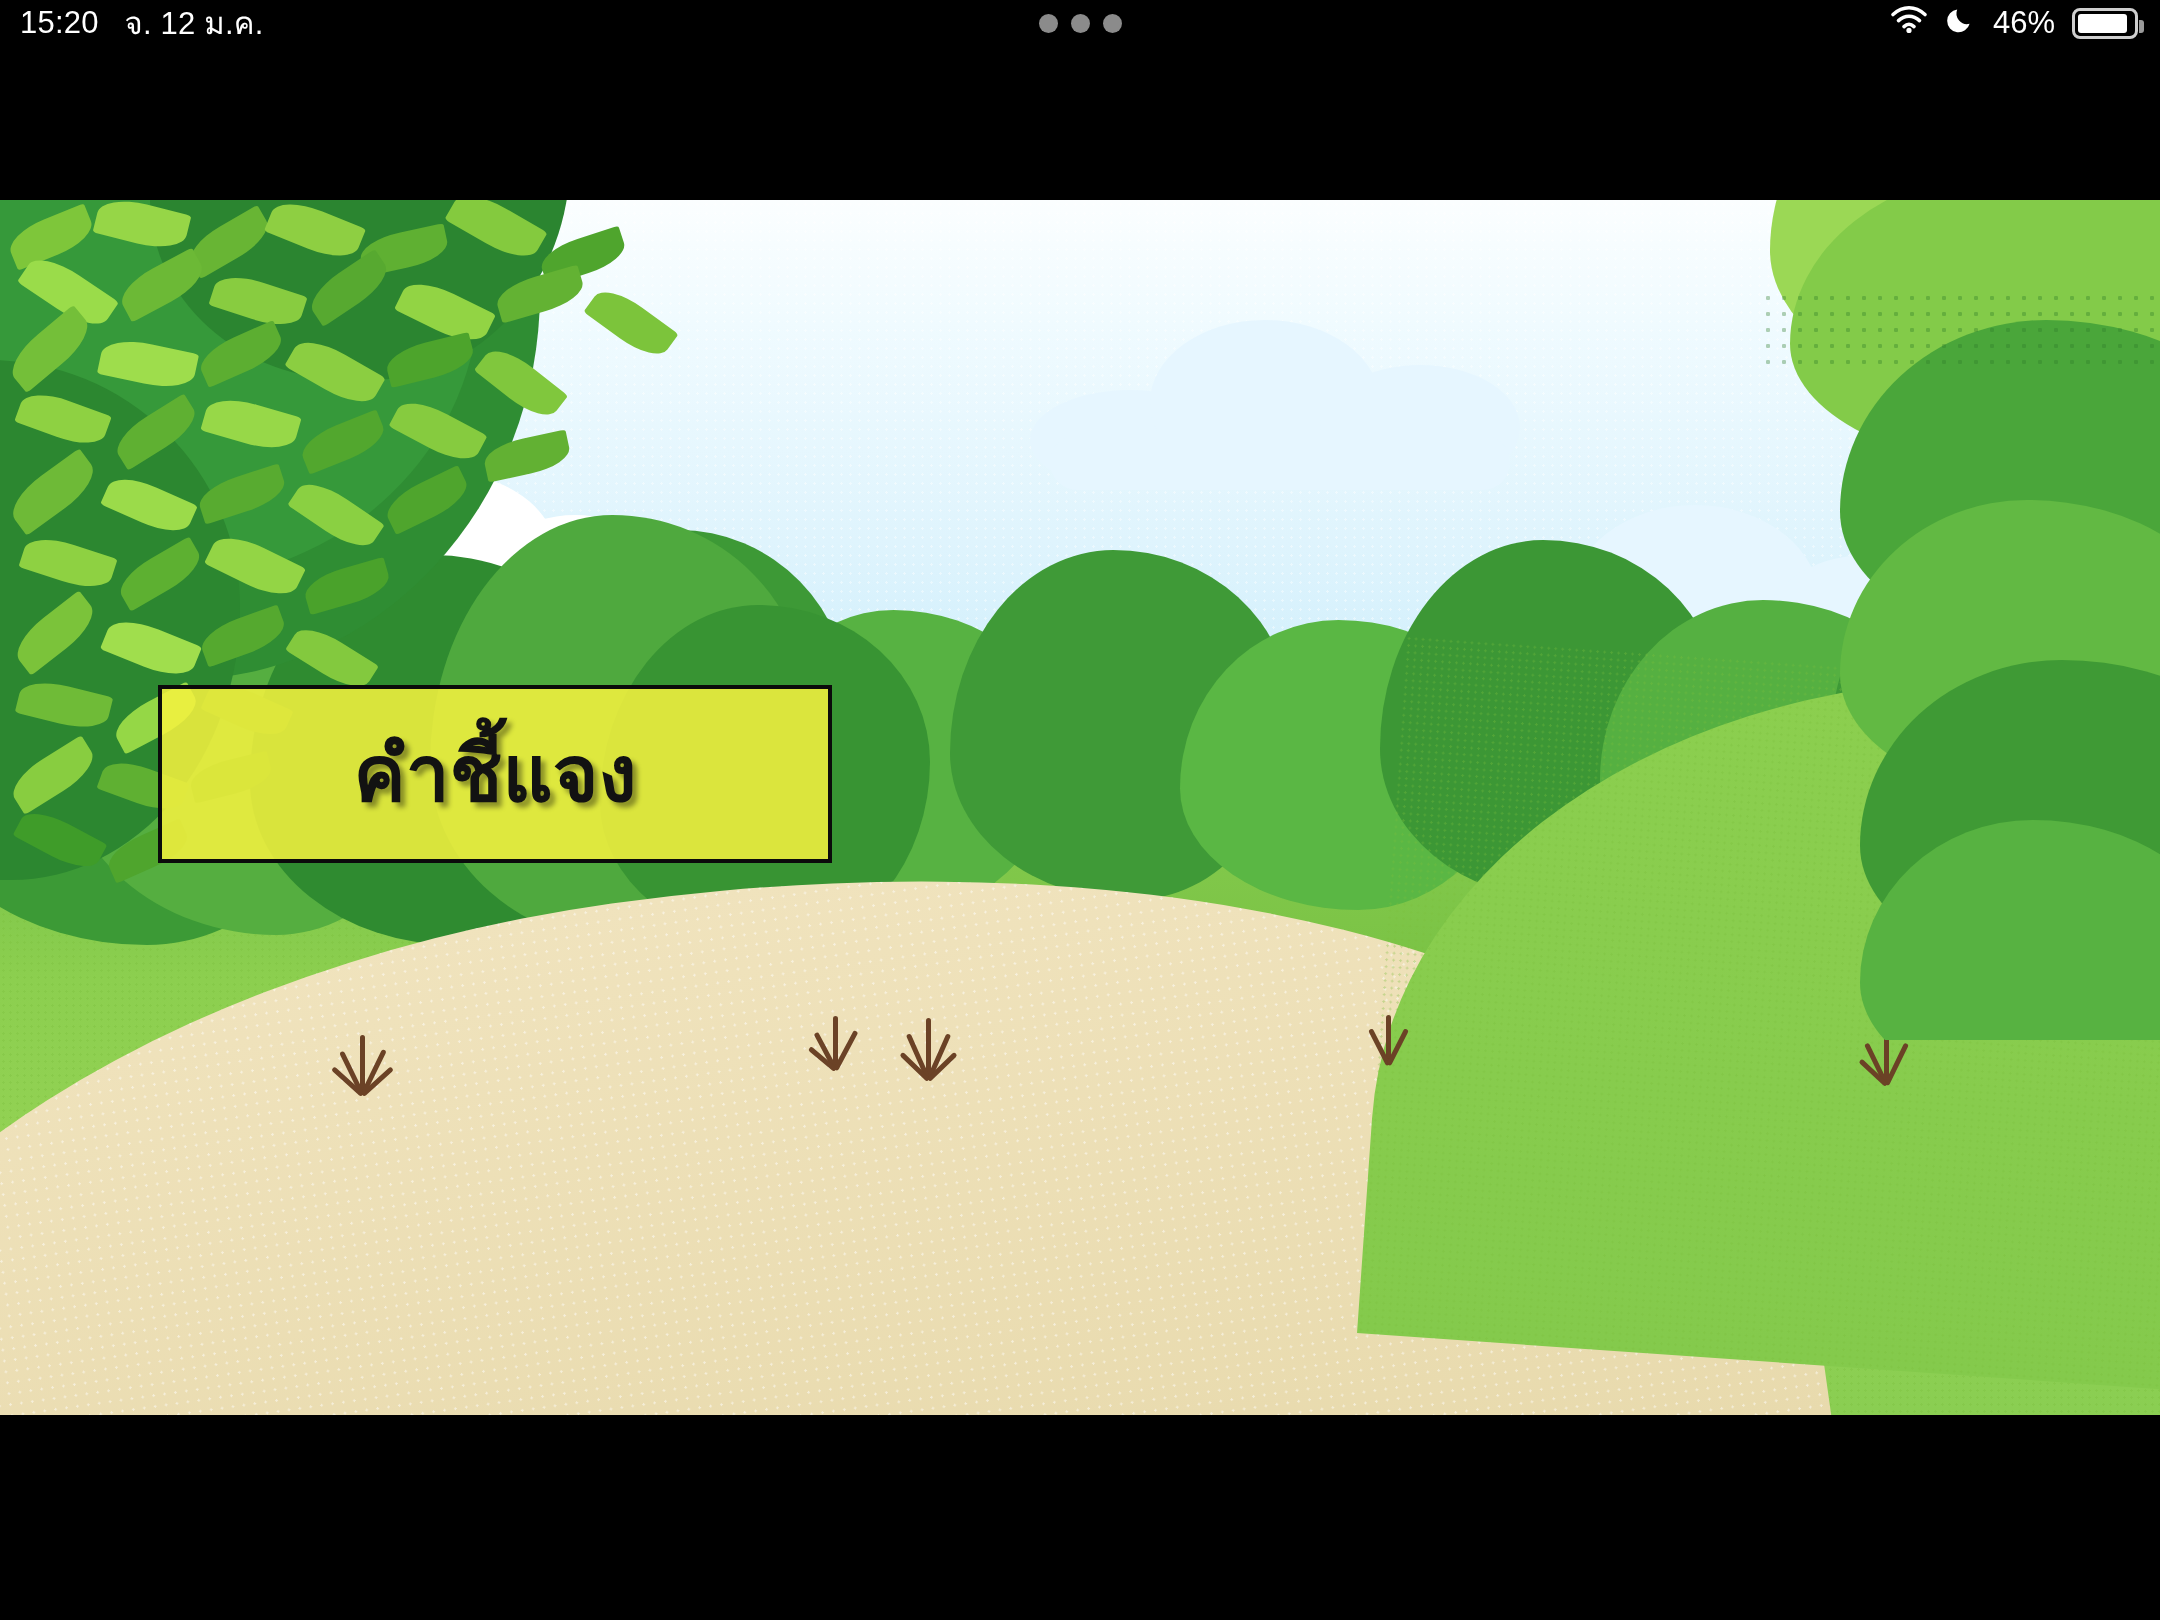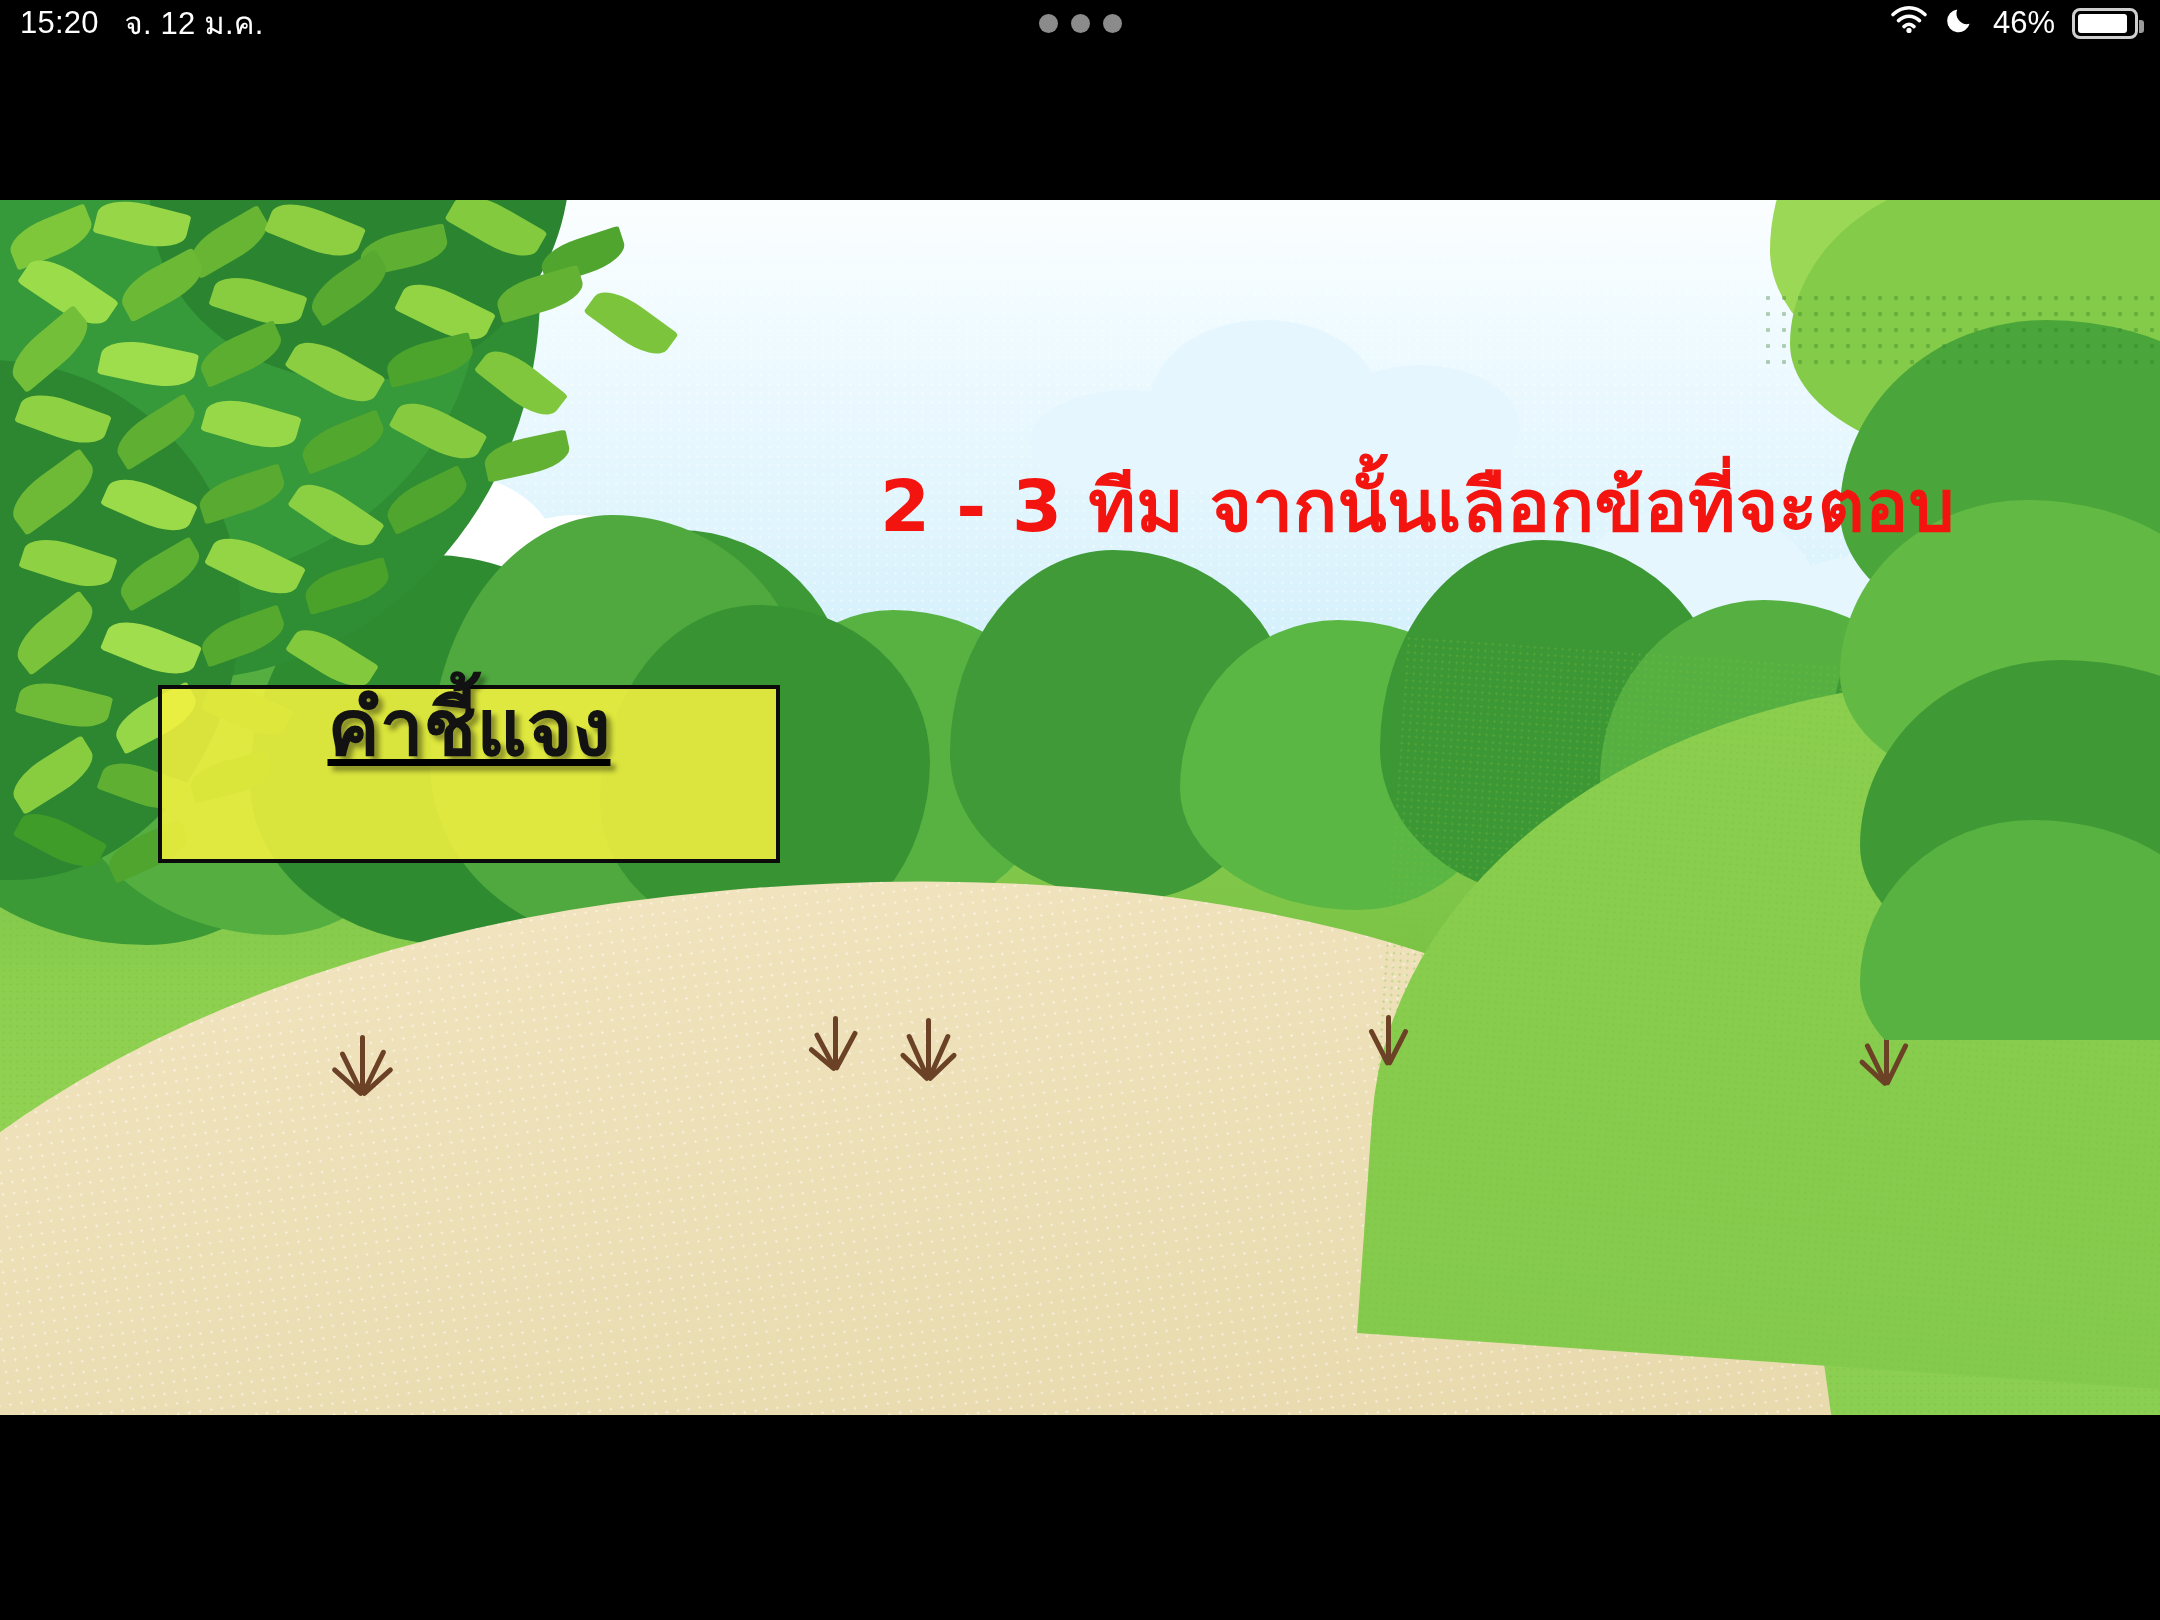--- a/index.html
+++ b/index.html
@@ -135,27 +135,26 @@
     transform-origin:center;
   }
 
   
   #foliage-right{
     position:absolute;right:0;top:0;width:460px;height:840px;overflow:hidden;
   }
 
   
   #callout-box{
-    position:absolute;left:158px;top:485px;width:622px;height:178px;
+    position:absolute;left:158px;top:485px;width:674px;height:178px;
     background:rgba(246,242,63,.86);
     border:4px solid #0b0b0b;
     box-sizing:border-box;
-    display:flex;justify-content:center;
+    display:flex;align-items:center;justify-content:center;
     z-index:30;
-    text-decoration:underline;
   }
   #callout-text{
     font-family:"DejaVu Sans","Liberation Sans",sans-serif;
     font-size:78px;font-weight:700;color:#121212;line-height:1;
     text-shadow:5px 5px 5px rgba(0,0,0,.38);
     white-space:nowrap;
   }
 
   
   #body-text{
@@ -388,17 +387,16 @@
       <div class="blob" style="position:absolute;right:-60px;top:620px;width:360px;height:280px;background:#57b241;"></div>
       <div style="position:absolute;right:0;top:90px;width:400px;height:80px;opacity:.35;
           background-image:radial-gradient(circle,#2c7a28 2px,transparent 2.4px);background-size:16px 16px;"></div>
     </div>
 
     <div id="callout-box">
       <span id="callout-text">คำชี้แจง</span>
     </div>
 
     <div id="body-text">
-      <span class="line">2 - 3 ทีม จากนั้นเลือกข้อที่จะตอบ</span>
     </div>
 
   </div>
 </div>
 
 </body></html>

